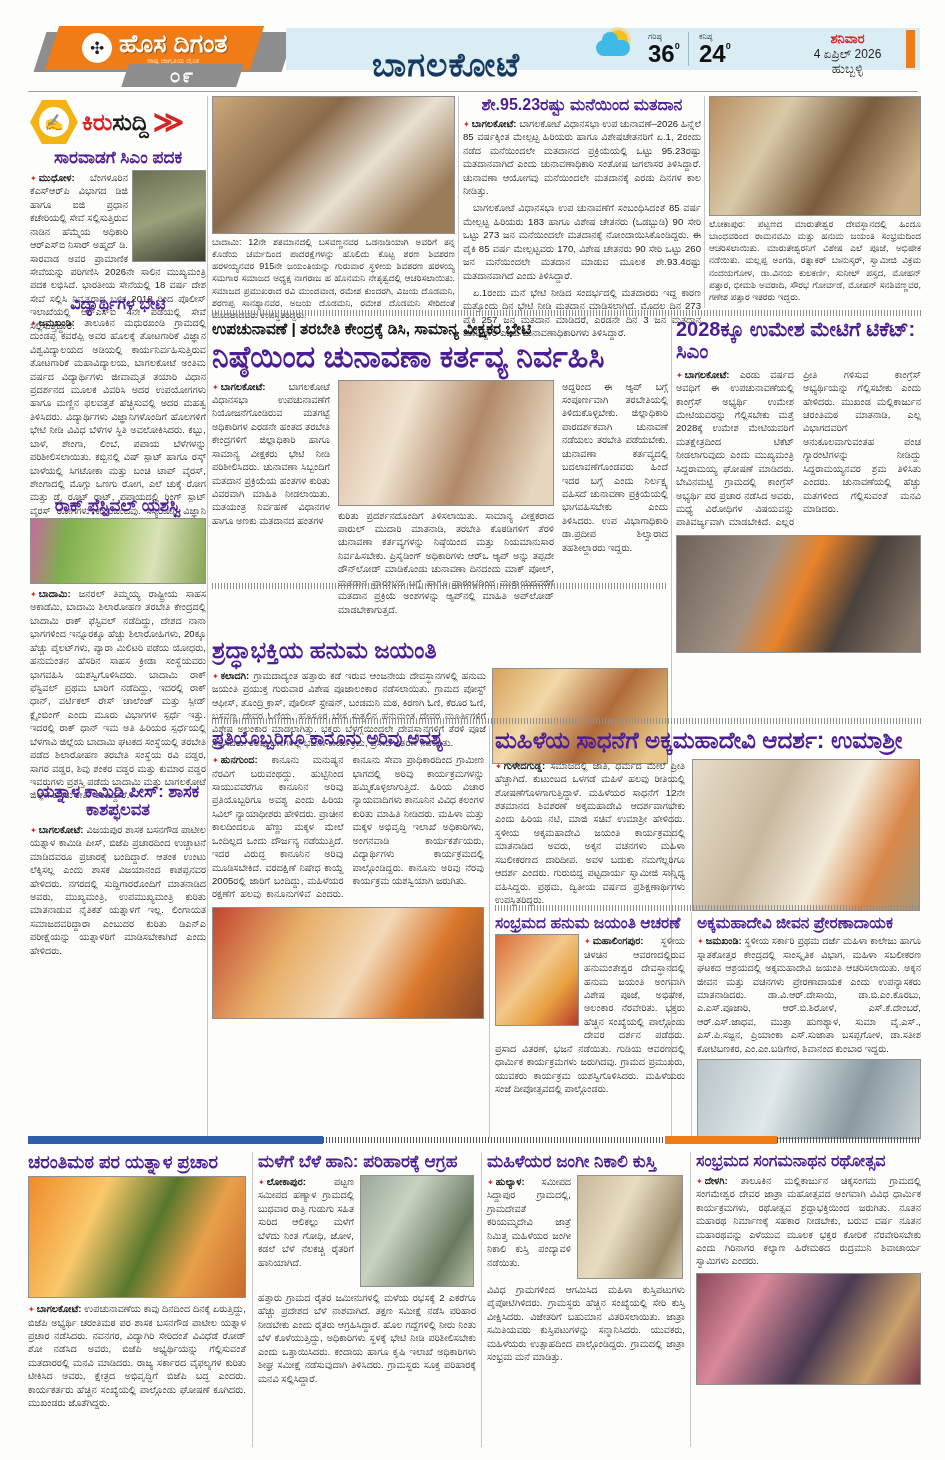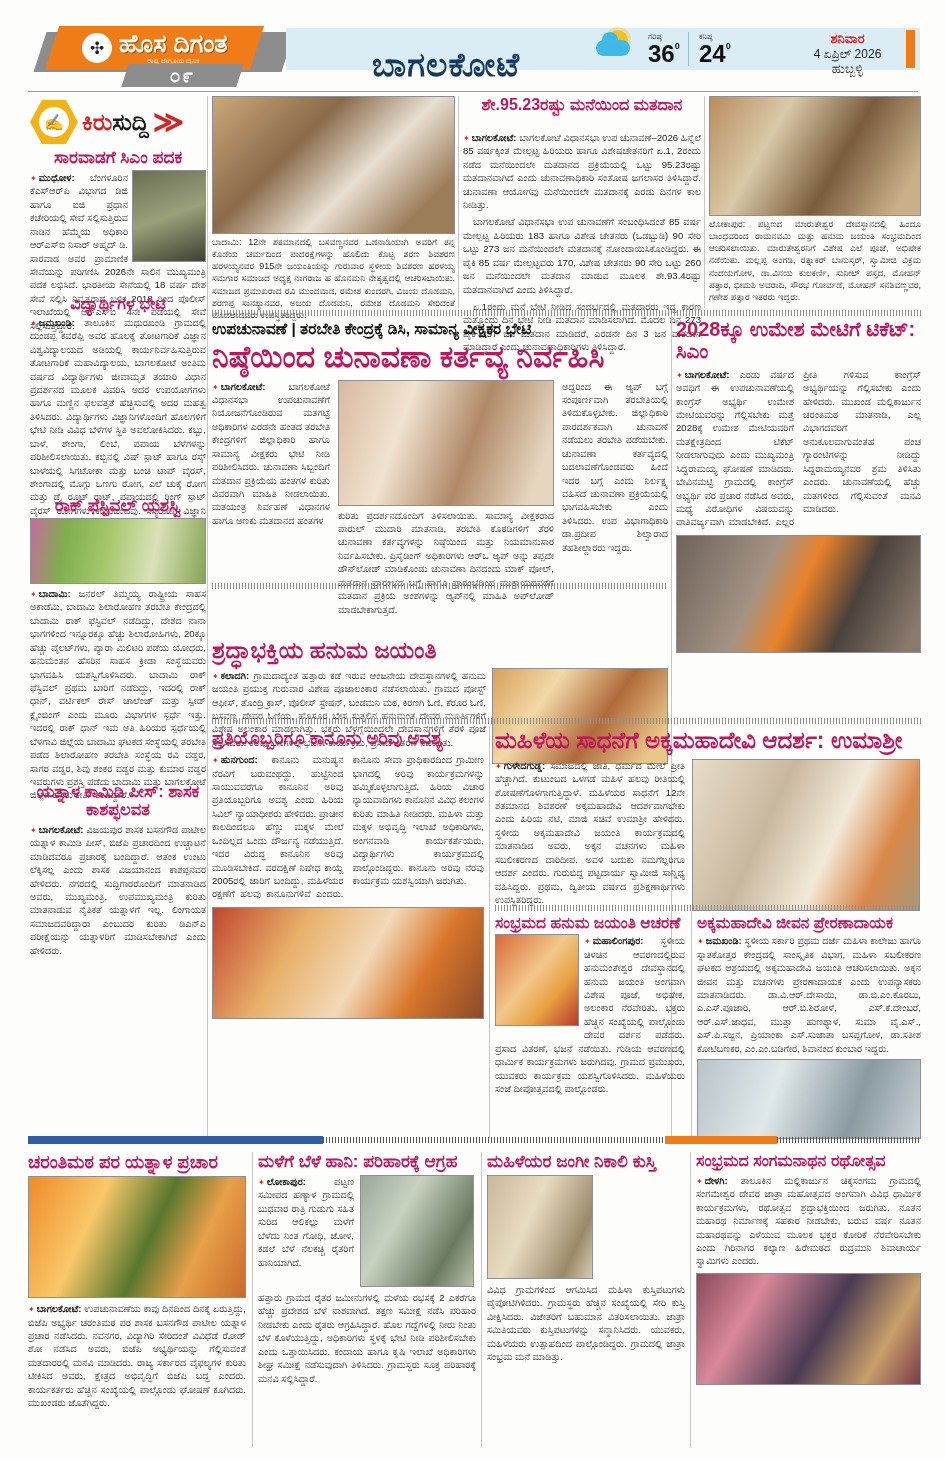--- a/index.html
+++ b/index.html
@@ -33,21 +33,21 @@
   .orange-tab{background:#f07c17;}
   .rule{background:#9a9a9a;height:1px;}
   
   .vsep{border-left:1px solid #c6c6c6;width:0;}
   .hsep{height:6px;background:repeating-linear-gradient(90deg,#8f8f8f 0 1px,transparent 1px 3px);}
   .divbar{height:8px;}
   .divbar .blue{position:absolute;left:0;top:0;height:8px;background:#2e5ea8;}
   .divbar .orange{position:absolute;top:0;height:8px;background:#f07c17;}
   .divbar .dots{position:absolute;top:1px;height:6px;background:repeating-linear-gradient(90deg,#555 0 1px,transparent 1px 3px);}
   
-  .hl{font-weight:bold;color:#be185d;line-height:1.12;margin:0;}
+  .hl{font-weight:bold;color:#4c1d95;line-height:1.12;margin:0;}
   .hl.c{text-align:center;}
   .body{font-size:9.6px;line-height:1.4;text-align:justify;color:#222;margin:0;}
   .bullet{color:#d42525;font-size:8px;margin-right:2px;}
   .loc{font-weight:bold;color:#111;}
   .caption{font-size:9px;line-height:1.35;text-align:justify;color:#1f1f1f;margin-top:2px;}
   .photo{border:1px solid #8f8f8f;box-sizing:border-box;}
   .kicker{font-weight:bold;font-size:15.5px;color:#101010;}
   
   .hex{width:48px;height:44px;background:#f3b315;clip-path:polygon(25% 0,75% 0,100% 50%,75% 100%,25% 100%,0 50%);
        display:flex;align-items:center;justify-content:center;}
@@ -135,21 +135,21 @@
   </div>
 
   <div class="abs" style="left:212px;top:96px;width:243px;">
     <div class="photo" style="width:243px;height:138px;background:linear-gradient(135deg,#caa87a,#8a6a4a 35%,#e8e0d2 60%,#9c7d5a 85%);"></div>
     <p class="caption">ಬಾದಾಮಿ: 12ನೇ ಶತಮಾನದಲ್ಲಿ ಬಸವಣ್ಣನವರ ಒಡನಾಡಿಯಾಗಿ ಅವರಿಗೆ ತನ್ನ ಕೊಡೆಯ ಚರ್ಮದಿಂದ ಪಾದರಕ್ಷೆಗಳನ್ನು ಹೊಲಿದು ಕೊಟ್ಟ ಶರಣ ಶಿವಶರಣ ಹರಳಯ್ಯನವರ 915ನೇ ಜಯಂತಿಯನ್ನು ಗುರುವಾರ ಸ್ಥಳೀಯ ಶಿವಶರಣ ಹರಳಯ್ಯ ಸಮಗಾರ ಸಮಾಜದ ಅಧ್ಯಕ್ಷ ನಾಗರಾಜ ಹ ಹೊನಮನಿ ನೇತೃತ್ವದಲ್ಲಿ ಆಚರಿಸಲಾಯಿತು. ಸಮಾಜದ ಪ್ರಮುಖರಾದ ರವಿ ಮುಂದವಾಡ, ರಮೇಶ ಕುಂದರಗಿ, ವಿಜಯ ದೊಡಮನಿ, ಶರಣಪ್ಪ ಸಾನಶ್ಯಾನವರ, ಅಜಯ ದೊಡಮನಿ, ರಮೇಶ ದೊಡಮನಿ ಸೇರಿದಂತೆ ಮೊದಲಾದವರು ಉಪಸ್ಥಿತರಿದ್ದರು.</p>
   </div>
   <div class="abs vsep" style="left:458px;top:96px;height:212px;"></div>
 
   <div class="abs" style="left:463px;top:96px;width:238px;">
     <h2 class="hl c" style="font-size:16px;">ಶೇ.95.23ರಷ್ಟು ಮನೆಯಿಂದ ಮತದಾನ</h2>
-    <p class="body" style="margin-top:17px;"><span class="bullet">✦</span><span class="loc">ಬಾಗಲಕೋಟೆ:</span> <span>ಬಾಗಲಕೋಟೆ ವಿಧಾನಸಭಾ ಉಪ ಚುನಾವಣೆ–2026 ಹಿನ್ನೆಲೆ 85 ವರ್ಷಕ್ಕಿಂತ ಮೇಲ್ಪಟ್ಟ ಹಿರಿಯರು ಹಾಗೂ ವಿಶೇಷಚೇತನರಿಗೆ ಏ.1, 2ರಂದು ನಡೆದ ಮನೆಯಿಂದಲೇ ಮತದಾನದ ಪ್ರಕ್ರಿಯೆಯಲ್ಲಿ ಒಟ್ಟು 95.23ರಷ್ಟು ಮತದಾನವಾಗಿದೆ ಎಂದು ಚುನಾವಣಾಧಿಕಾರಿ ಸಂತೋಷ ಜಗಲಾಸರ ತಿಳಿಸಿದ್ದಾರೆ. ಚುನಾವಣಾ ಆಯೋಗವು ಮನೆಯಿಂದಲೇ ಮತದಾನಕ್ಕೆ ಎರಡು ದಿನಗಳ ಕಾಲ ನೀಡಿತ್ತು.</span></p>
+    <p class="body" style="margin-top:3px;"><span class="bullet">✦</span><span class="loc">ಬಾಗಲಕೋಟೆ:</span> <span>ಬಾಗಲಕೋಟೆ ವಿಧಾನಸಭಾ ಉಪ ಚುನಾವಣೆ–2026 ಹಿನ್ನೆಲೆ 85 ವರ್ಷಕ್ಕಿಂತ ಮೇಲ್ಪಟ್ಟ ಹಿರಿಯರು ಹಾಗೂ ವಿಶೇಷಚೇತನರಿಗೆ ಏ.1, 2ರಂದು ನಡೆದ ಮನೆಯಿಂದಲೇ ಮತದಾನದ ಪ್ರಕ್ರಿಯೆಯಲ್ಲಿ ಒಟ್ಟು 95.23ರಷ್ಟು ಮತದಾನವಾಗಿದೆ ಎಂದು ಚುನಾವಣಾಧಿಕಾರಿ ಸಂತೋಷ ಜಗಲಾಸರ ತಿಳಿಸಿದ್ದಾರೆ. ಚುನಾವಣಾ ಆಯೋಗವು ಮನೆಯಿಂದಲೇ ಮತದಾನಕ್ಕೆ ಎರಡು ದಿನಗಳ ಕಾಲ ನೀಡಿತ್ತು.</span></p>
     <p class="body" style="margin-top:4px;text-indent:10px;">ಬಾಗಲಕೋಟೆ ವಿಧಾನಸಭಾ ಉಪ ಚುನಾವಣೆಗೆ ಸಂಬಂಧಿಸಿದಂತೆ 85 ವರ್ಷ ಮೇಲ್ಪಟ್ಟ ಹಿರಿಯರು 183 ಹಾಗೂ ವಿಶೇಷ ಚೇತನರು (ಒಡಬ್ಬುಡಿ) 90 ಸೇರಿ ಒಟ್ಟು 273 ಜನ ಮನೆಯಿಂದಲೇ ಮತದಾನಕ್ಕೆ ನೋಂದಾಯಿಸಿಕೊಂಡಿದ್ದರು. ಈ ಪೈಕಿ 85 ವರ್ಷ ಮೇಲ್ಪಟ್ಟವರು 170, ವಿಶೇಷ ಚೇತನರು 90 ಸೇರಿ ಒಟ್ಟು 260 ಜನ ಮನೆಯಿಂದಲೇ ಮತದಾನ ಮಾಡುವ ಮೂಲಕ ಶೇ.93.4ರಷ್ಟು ಮತದಾನವಾಗಿದೆ ಎಂದು ತಿಳಿಸಿದ್ದಾರೆ.</p>
     <p class="body" style="margin-top:4px;text-indent:10px;">ಏ.1ರಂದು ಮನೆ ಭೇಟಿ ನೀಡಿದ ಸಂದರ್ಭದಲ್ಲಿ ಮತದಾರರು ಇದ್ದ ಕಾರಣ ಮತ್ತೊಂದು ದಿನ ಭೇಟಿ ನೀಡಿ ಮತದಾನ ಮಾಡಿಸಲಾಗಿದೆ. ಮೊದಲ ದಿನ 273 ಪೈಕಿ 257 ಜನ ಮತದಾನ ಮಾಡಿದರೆ, ಎರಡನೇ ದಿನ 3 ಜನ ಮತದಾನ ಮಾಡಿದ್ದಾರೆ ಎಂದು ಚುನಾವಣಾಧಿಕಾರಿಗಳು ತಿಳಿಸಿದ್ದಾರೆ.</p>
   </div>
   <div class="abs vsep" style="left:704px;top:96px;height:212px;"></div>
 
   <div class="abs" style="left:709px;top:96px;width:212px;">
     <div class="photo" style="width:212px;height:120px;background:linear-gradient(120deg,#b98d5f,#d9c9a8 30%,#7a5c3e 60%,#c9b089 90%);"></div>
     <p class="caption">ಲೋಕಾಪುರ: ಪಟ್ಟಣದ ಮಾರುತೇಶ್ವರ ದೇವಸ್ಥಾನದಲ್ಲಿ ಹಿಂದೂ ಬಾಂಧವರಿಂದ ರಾಮನವಮಿ ಮತ್ತು ಹನುಮ ಜಯಂತಿ ಸಂಭ್ರಮದಿಂದ ಆಚರಿಸಲಾಯಿತು. ಮಾರುತೇಶ್ವರನಿಗೆ ವಿಶೇಷ ಎಲೆ ಪೂಜೆ, ಅಭಿಷೇಕ ನಡೆಯಿತು. ಮಲ್ಲಪ್ಪ ಅಂಗಡಿ, ರತ್ನಾಕರ್ ಬಾನುಸ್ಕರ್, ಸ್ವಾಮೀಜಿ ವಿಕ್ರಮ ನಂದಯಗೋಳ, ಡಾ.ವಿನಯ ಕುಲಕರ್ಣಿ, ಸುನೀಲ್ ಪಸ್ತದ, ಮೋಹನ್ ಪತ್ತಾರ, ಭೀಮಶಿ ಅವರಾದಿ, ಸೌರಭ ಗೋರ್ವಡೆ, ಮೋಹನ್ ಸನಶಿವಣ್ಣವರ, ಗಣೇಶ ಪತ್ತಾರ ಇತರರು ಇದ್ದರು.</p>
   </div>
 
@@ -243,20 +243,21 @@
     <div style="display:flex;gap:6px;margin-top:4px;">
       <p class="body" style="width:96px;"><span class="bullet">✦</span><span class="loc">ಲೋಕಾಪುರ:</span> <span>ಪಟ್ಟಣ ಸಮೀಪದ ಹಣ್ಯಾಳ ಗ್ರಾಮದಲ್ಲಿ ಬುಧವಾರ ರಾತ್ರಿ ಗುಡುಗು ಸಹಿತ ಸುರಿದ ಆಲಿಕಲ್ಲು ಮಳೆಗೆ ಬೆಳೆದು ನಿಂತ ಗೋಧಿ, ಜೋಳ, ಕಡಲೆ ಬೆಳೆ ನೆಲಕಚ್ಚಿ ರೈತರಿಗೆ ಹಾನಿಯಾಗಿದೆ.</span></p>
       <div class="photo" style="width:114px;height:112px;background:linear-gradient(120deg,#9aa89a,#c8d2c0 35%,#6a7a62 75%,#b8c2a8 100%);"></div>
     </div>
     <p class="body" style="margin-top:4px;">ಹತ್ತಾರು ಗ್ರಾಮದ ರೈತರ ಜಮೀನುಗಳಲ್ಲಿ ಮಳೆಯ ರಭಸಕ್ಕೆ 2 ಎಕರೆಗೂ ಹೆಚ್ಚು ಪ್ರದೇಶದ ಬೆಳೆ ನಾಶವಾಗಿದೆ. ತಕ್ಷಣ ಸಮೀಕ್ಷೆ ನಡೆಸಿ ಪರಿಹಾರ ನೀಡಬೇಕು ಎಂದು ರೈತರು ಆಗ್ರಹಿಸಿದ್ದಾರೆ. ಹೊಲ ಗದ್ದೆಗಳಲ್ಲಿ ನೀರು ನಿಂತು ಬೆಳೆ ಕೊಳೆಯುತ್ತಿದ್ದು, ಅಧಿಕಾರಿಗಳು ಸ್ಥಳಕ್ಕೆ ಭೇಟಿ ನೀಡಿ ಪರಿಶೀಲಿಸಬೇಕು ಎಂದು ಒತ್ತಾಯಿಸಿದರು. ಕಂದಾಯ ಹಾಗೂ ಕೃಷಿ ಇಲಾಖೆ ಅಧಿಕಾರಿಗಳು ಶೀಘ್ರ ಸಮೀಕ್ಷೆ ನಡೆಸುವುದಾಗಿ ತಿಳಿಸಿದರು. ಗ್ರಾಮಸ್ಥರು ಸೂಕ್ತ ಪರಿಹಾರಕ್ಕೆ ಮನವಿ ಸಲ್ಲಿಸಿದ್ದಾರೆ.</p>
   </div>
 
   <div class="abs" style="left:487px;top:1152px;width:198px;">
     <h2 class="hl" style="font-size:17px;">ಮಹಿಳೆಯರ ಜಂಗೀ ನಿಕಾಲಿ ಕುಸ್ತಿ</h2>
     <div style="display:flex;gap:6px;margin-top:4px;">
+      <p class="body" style="width:84px;"><span class="bullet">✦</span><span class="loc">ಹುಲ್ಯಾಳ:</span> <span>ಸಮೀಪದ ಸಿದ್ದಾಪುರ ಗ್ರಾಮದಲ್ಲಿ, ಗ್ರಾಮದೇವತೆ ಕರಿಯಮ್ಮದೇವಿ ಜಾತ್ರೆ ನಿಮಿತ್ತ ಮಹಿಳೆಯರ ಜಂಗೀ ನಿಕಾಲಿ ಕುಸ್ತಿ ಪಂದ್ಯಾವಳಿ ನಡೆಯಿತು.</span></p>
       <div class="photo" style="width:106px;height:104px;background:linear-gradient(115deg,#c9b89a,#e8dcc0 40%,#9a8a6a 80%,#d9ccb0 100%);"></div>
     </div>
     <p class="body" style="margin-top:4px;">ವಿವಿಧ ಗ್ರಾಮಗಳಿಂದ ಆಗಮಿಸಿದ ಮಹಿಳಾ ಕುಸ್ತಿಪಟುಗಳು ಪೈಪೋಟಿಗಿಳಿದರು. ಗ್ರಾಮಸ್ಥರು ಹೆಚ್ಚಿನ ಸಂಖ್ಯೆಯಲ್ಲಿ ಸೇರಿ ಕುಸ್ತಿ ವೀಕ್ಷಿಸಿದರು. ವಿಜೇತರಿಗೆ ಬಹುಮಾನ ವಿತರಿಸಲಾಯಿತು. ಜಾತ್ರಾ ಸಮಿತಿಯವರು ಕುಸ್ತಿಪಟುಗಳನ್ನು ಸನ್ಮಾನಿಸಿದರು. ಯುವಕರು, ಮಹಿಳೆಯರು ಉತ್ಸಾಹದಿಂದ ಪಾಲ್ಗೊಂಡಿದ್ದರು. ಗ್ರಾಮದಲ್ಲಿ ಜಾತ್ರಾ ಸಂಭ್ರಮ ಮನೆ ಮಾಡಿತ್ತು.</p>
   </div>
 
   <div class="abs" style="left:696px;top:1152px;width:225px;">
     <h2 class="hl" style="font-size:16px;">ಸಂಭ್ರಮದ ಸಂಗಮನಾಥನ ರಥೋತ್ಸವ</h2>
     <p class="body" style="margin-top:4px;"><span class="bullet">✦</span><span class="loc">ದೇಳಗಿ:</span> <span>ತಾಲೂಕಿನ ಮಲ್ಲಿಕಾರ್ಜುನ ಚಿಕ್ಕಸಂಗಮ ಗ್ರಾಮದಲ್ಲಿ ಸಂಗಮೇಶ್ವರ ದೇವರ ಜಾತ್ರಾ ಮಹೋತ್ಸವದ ಅಂಗವಾಗಿ ವಿವಿಧ ಧಾರ್ಮಿಕ ಕಾರ್ಯಕ್ರಮಗಳು, ರಥೋತ್ಸವ ಶ್ರದ್ಧಾಭಕ್ತಿಯಿಂದ ಜರುಗಿತು. ನೂತನ ಮಹಾರಥ ನಿರ್ಮಾಣಕ್ಕೆ ಸಹಕಾರ ನೀಡಬೇಕು, ಬರುವ ವರ್ಷ ನೂತನ ಮಹಾರಥವನ್ನು ಎಳೆಯುವ ಮೂಲಕ ಭಕ್ತರ ಕೋರಿಕೆ ನೆರವೇರಿಸಬೇಕು ಎಂದು ಗಿರಿನಾಗರ ಕಲ್ಯಾಣ ಹಿರೇಮಠದ ರುದ್ರಮುನಿ ಶಿವಾಚಾರ್ಯ ಸ್ವಾಮಿಗಳು ಎಂದರು.</span></p>
     <div class="photo" style="width:225px;height:112px;margin-top:5px;background:linear-gradient(120deg,#8a4a5a,#d9889a 25%,#4a3a52 55%,#c9a06a 80%,#7a3a4a 100%);"></div>
   </div>

